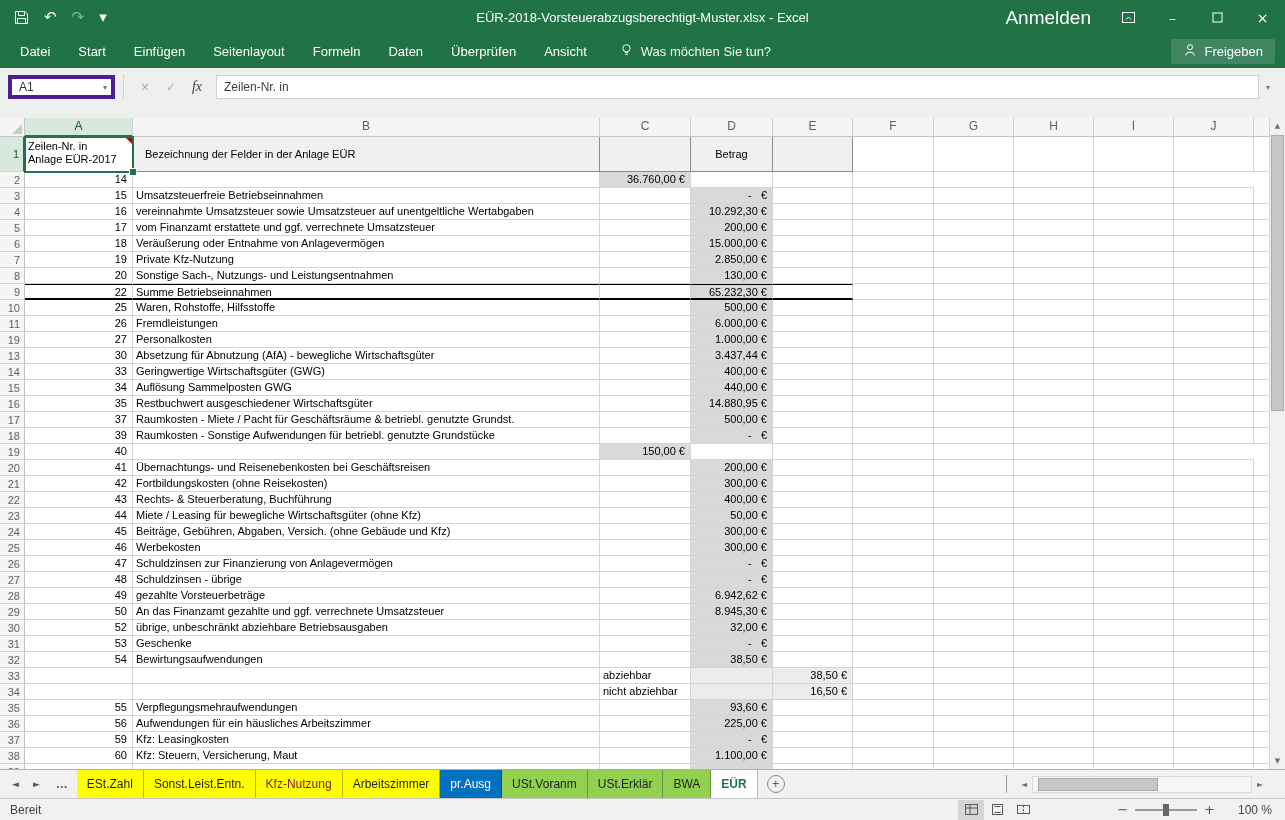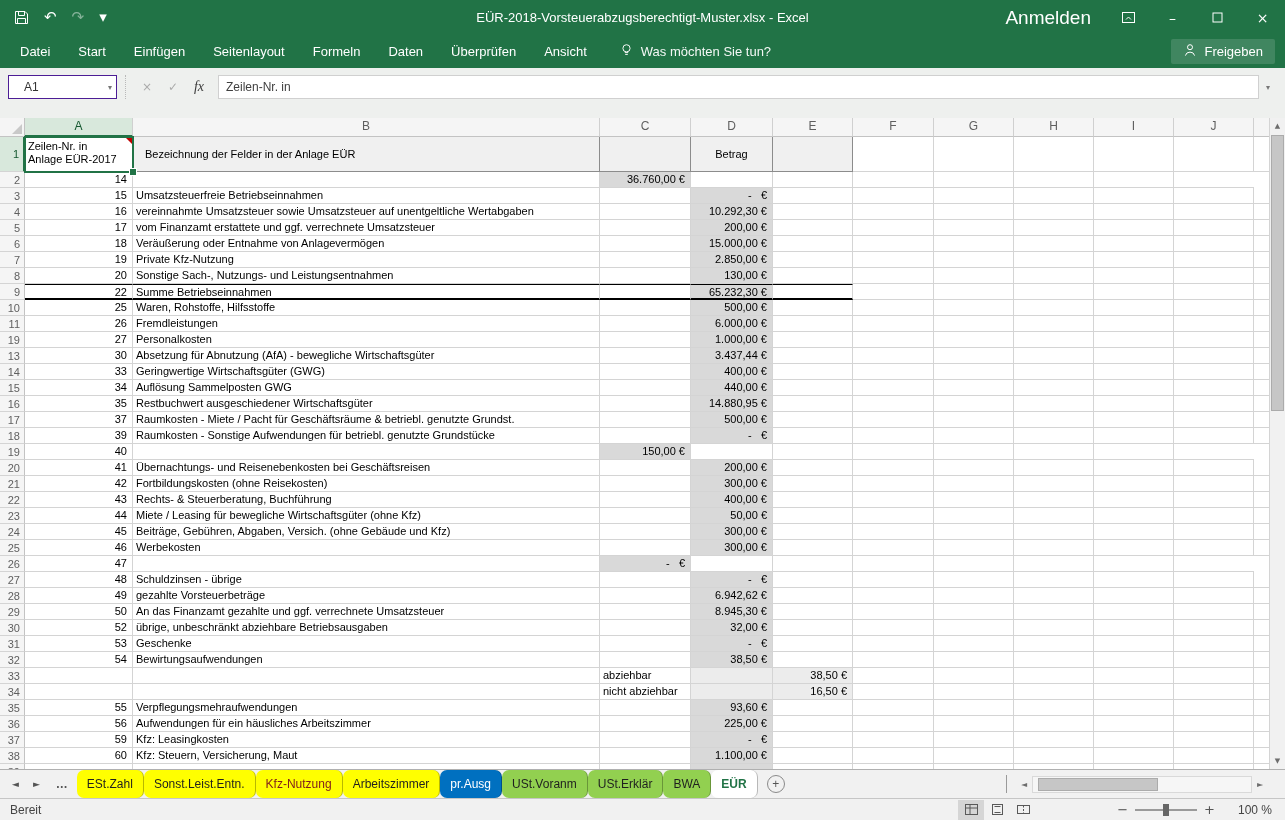--- a/index.html
+++ b/index.html
@@ -25,22 +25,22 @@
           display:flex;align-items:center;padding-left:6px;}
   #ribbonTabs{display:flex;height:100%;}
   .rtab{color:#fff;font-size:13px;padding:0 14px;display:flex;align-items:center;height:100%;}
   .tellme{display:flex;align-items:center;gap:7px;color:#fff;font-size:13px;margin-left:18px;opacity:.95;}
   .share{position:absolute;right:10px;top:4px;bottom:4px;display:flex;align-items:center;gap:7px;
          color:#fff;font-size:13px;background:rgba(255,255,255,.14);padding:0 12px;border-radius:2px;}
 
   
   .farea{position:absolute;top:68px;left:0;right:0;height:50px;background:#eef0ee;}
   .fbar{position:absolute;top:7px;left:8px;right:8px;height:24px;display:flex;align-items:stretch;}
-  .namebox{width:88px;background:#fff;border:1px solid #4c1d95;display:flex;align-items:center;
-           justify-content:space-between;font-size:12px;color:#333;padding:0 4px 0 15px;}
+  .namebox{width:88px;background:#fff;border:4px solid #4c1d95;display:flex;align-items:center;
+           justify-content:space-between;font-size:12px;color:#333;padding:0 4px 0 7px;}
   .nb-caret{font-size:8px;color:#777;}
   .fsep{width:8px;border-right:1px dotted #b9b9b9;margin-right:8px;}
   .fbtns{display:flex;align-items:center;}
   .fbtn{width:26px;text-align:center;font-size:12px;color:#ababab;}
   .fx{color:#3c3c3c;font-style:italic;font-family:"Liberation Serif",serif;font-size:14px;}
   .finput{flex:1;background:#fff;border:1px solid #d0d0d0;display:flex;align-items:center;
           padding-left:7px;font-size:12px;color:#3f3f3f;margin-left:6px;}
   .fexpand{width:18px;display:flex;align-items:center;justify-content:center;font-size:8px;color:#777;}
 
   
@@ -90,21 +90,21 @@
   .vthumb{position:absolute;left:1px;top:17px;width:13px;height:276px;background:#c6c6c6;
           border:1px solid #ababab;box-sizing:border-box;}
 
   
   .tabbar{position:absolute;top:769px;left:0;right:0;height:29px;background:#f1f1f1;
           border-top:1px solid #b0b0b0;box-sizing:border-box;display:flex;align-items:center;padding-left:5px;}
   .navarr{font-size:9px;color:#555;padding:0 7px;}
   .tab-ellipsis{font-weight:bold;color:#555;padding:0 9px;font-size:12px;}
   #sheetTabs{display:flex;height:28px;}
   .stab{display:flex;align-items:center;padding:0 10px;font-size:12px;
-        border-right:1px solid rgba(0,0,0,.28);height:100%;box-sizing:border-box;border-radius:7px;}
+        border-right:1px solid rgba(0,0,0,.28);height:100%;box-sizing:border-box;}
   .stab.active{font-weight:bold;}
   .addsheet{width:16px;height:16px;border:1px solid #8a8a8a;border-radius:50%;display:flex;
             align-items:center;justify-content:center;color:#555;font-size:12px;line-height:1;margin:0 9px;}
   .splith{width:6px;height:18px;border-left:1px solid #9a9a9a;margin-right:3px;}
   .hscroll{margin-left:auto;margin-right:17px;width:262px;height:19px;display:flex;align-items:center;}
   .harr{width:16px;text-align:center;font-size:8px;color:#6d6d6d;}
   .htrack{flex:1;height:17px;background:#f6f6f6;border:1px solid #d9d9d9;position:relative;box-sizing:border-box;}
   .hthumb{position:absolute;left:5px;top:1px;bottom:1px;width:54%;background:#c6c6c6;border:1px solid #ababab;}
 
   
@@ -570,20 +570,21 @@
           <div class="c"></div>
           <div class="c"></div>
           <div class="c"></div>
           <div class="c"></div>
           <div class="c"></div>
           <div class="c" style="border-right: none;"></div>
         </div>
         <div class="grow gridcols">
           <div class="rowh">26</div>
           <div class="c ca">47</div>
+          <div class="c cb">Schuldzinsen zur Finanzierung von Anlagevermögen</div>
           <div class="c cc"></div>
           <div class="c cd">-&nbsp;&nbsp;&nbsp;€</div>
           <div class="c ce"></div>
           <div class="c"></div>
           <div class="c"></div>
           <div class="c"></div>
           <div class="c"></div>
           <div class="c"></div>
           <div class="c" style="border-right: none;"></div>
         </div>

